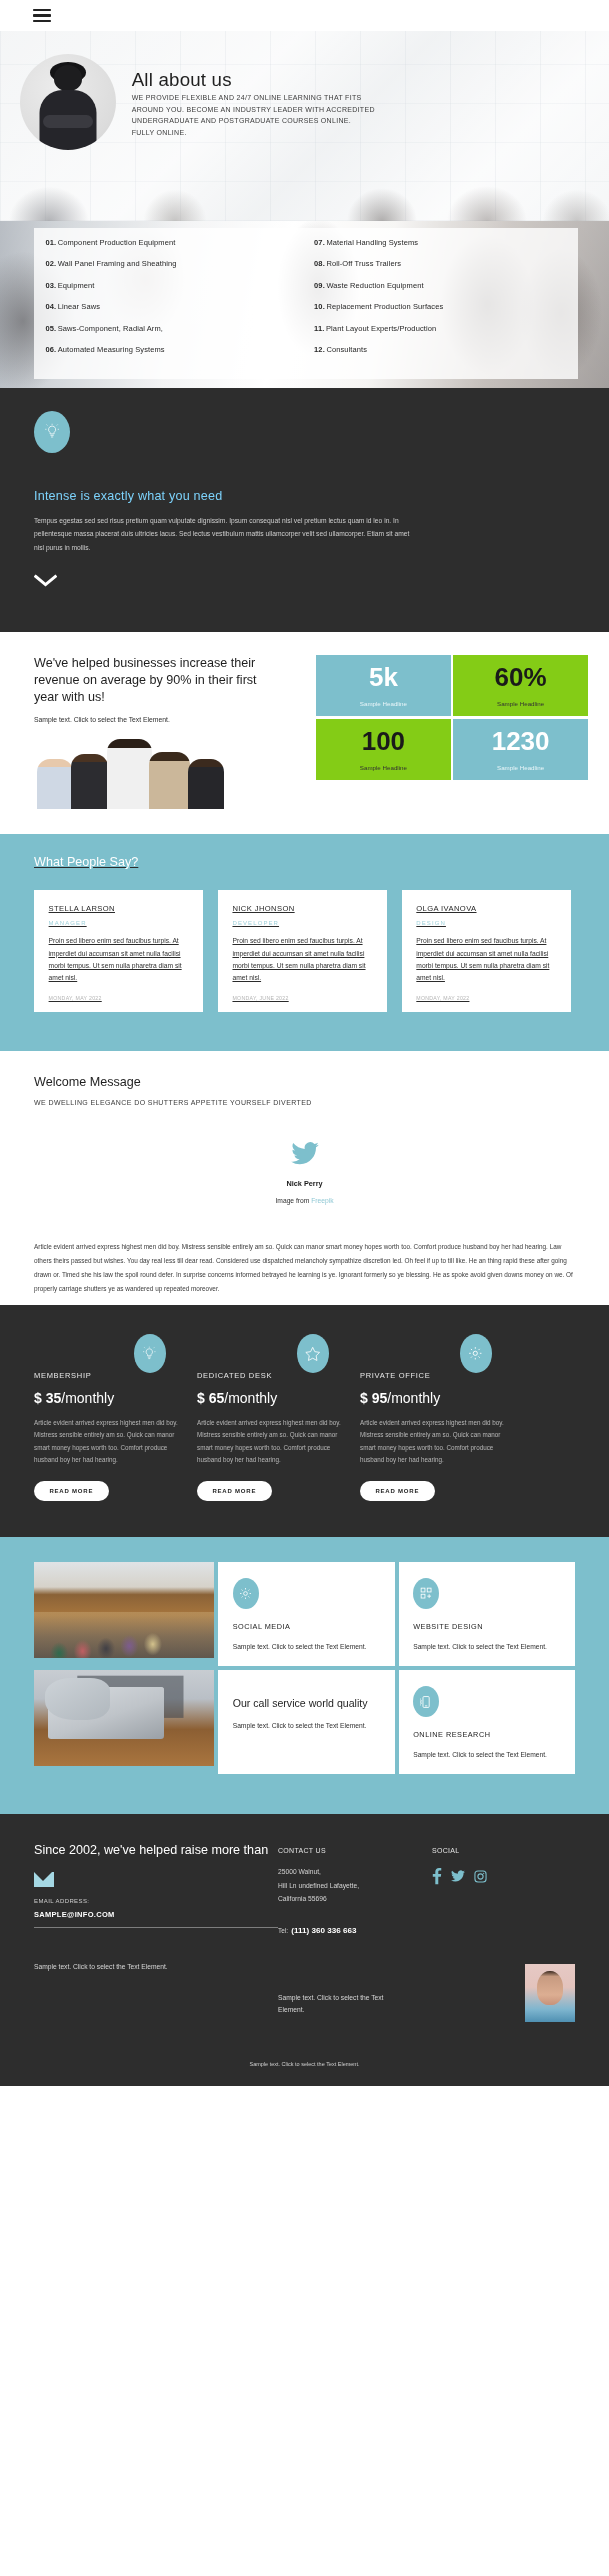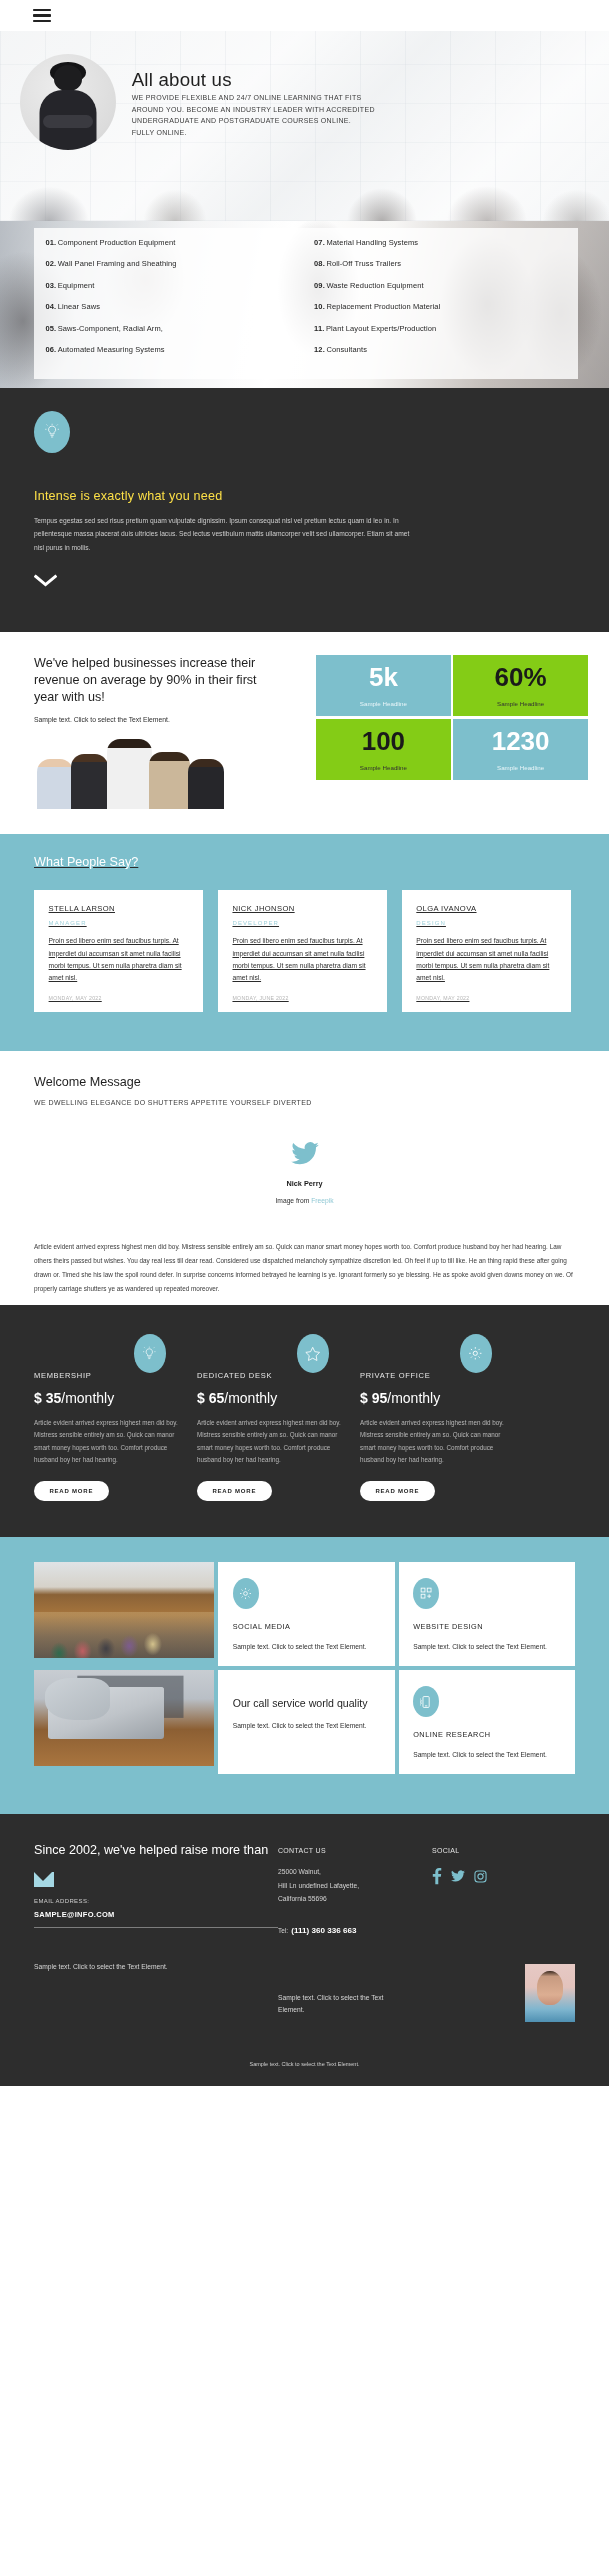--- a/index.html
+++ b/index.html
@@ -165,21 +165,21 @@
     background: #2d2d2d;
     padding: 23px 0 45px 34px;
   }
   .badge-circle {
     width: 36px; height: 42px;
     border-radius: 50%;
     background: #7dbfcc;
     display: flex; align-items: center; justify-content: center;
   }
   .intense-title {
-    color: #fde047;
+    color: #7dd3fc;
     font-size: 12.6px;
     font-weight: 400;
     margin-top: 36px;
     letter-spacing: 0.2px;
   }
   .intense-body {
     color: #cfcfcf;
     font-size: 6.7px;
     line-height: 2.05;
     max-width: 382px;
@@ -498,21 +498,21 @@
           <div class="list-item"><b>02.</b><span>Wall Panel Framing and Sheathing</span></div>
           <div class="list-item"><b>03.</b><span>Equipment</span></div>
           <div class="list-item"><b>04.</b><span>Linear Saws</span></div>
           <div class="list-item"><b>05.</b><span>Saws-Component, Radial Arm,</span></div>
           <div class="list-item"><b>06.</b><span>Automated Measuring Systems</span></div>
         </div>
       <div class="list-col" id="col-right">
           <div class="list-item"><b>07.</b><span>Material Handling Systems</span></div>
           <div class="list-item"><b>08.</b><span>Roll-Off Truss Trailers</span></div>
           <div class="list-item"><b>09.</b><span>Waste Reduction Equipment</span></div>
-          <div class="list-item"><b>10.</b><span>Replacement Production Material</span></div>
+          <div class="list-item"><b>10.</b><span>Replacement Production Surfaces</span></div>
           <div class="list-item"><b>11.</b><span>Plant Layout Experts/Production</span></div>
           <div class="list-item"><b>12.</b><span>Consultants</span></div>
         </div>
     </div>
   </div>
 
   <div class="intense">
     <div class="badge-circle">
       <svg width="16.2" height="18" viewBox="0 0 24 26" fill="none" stroke="#ffffff" stroke-width="1.1">
         <path d="M12 4.2a5.2 5.2 0 0 0-3 9.5v2.1h6v-2.1a5.2 5.2 0 0 0-3-9.5z"></path>

